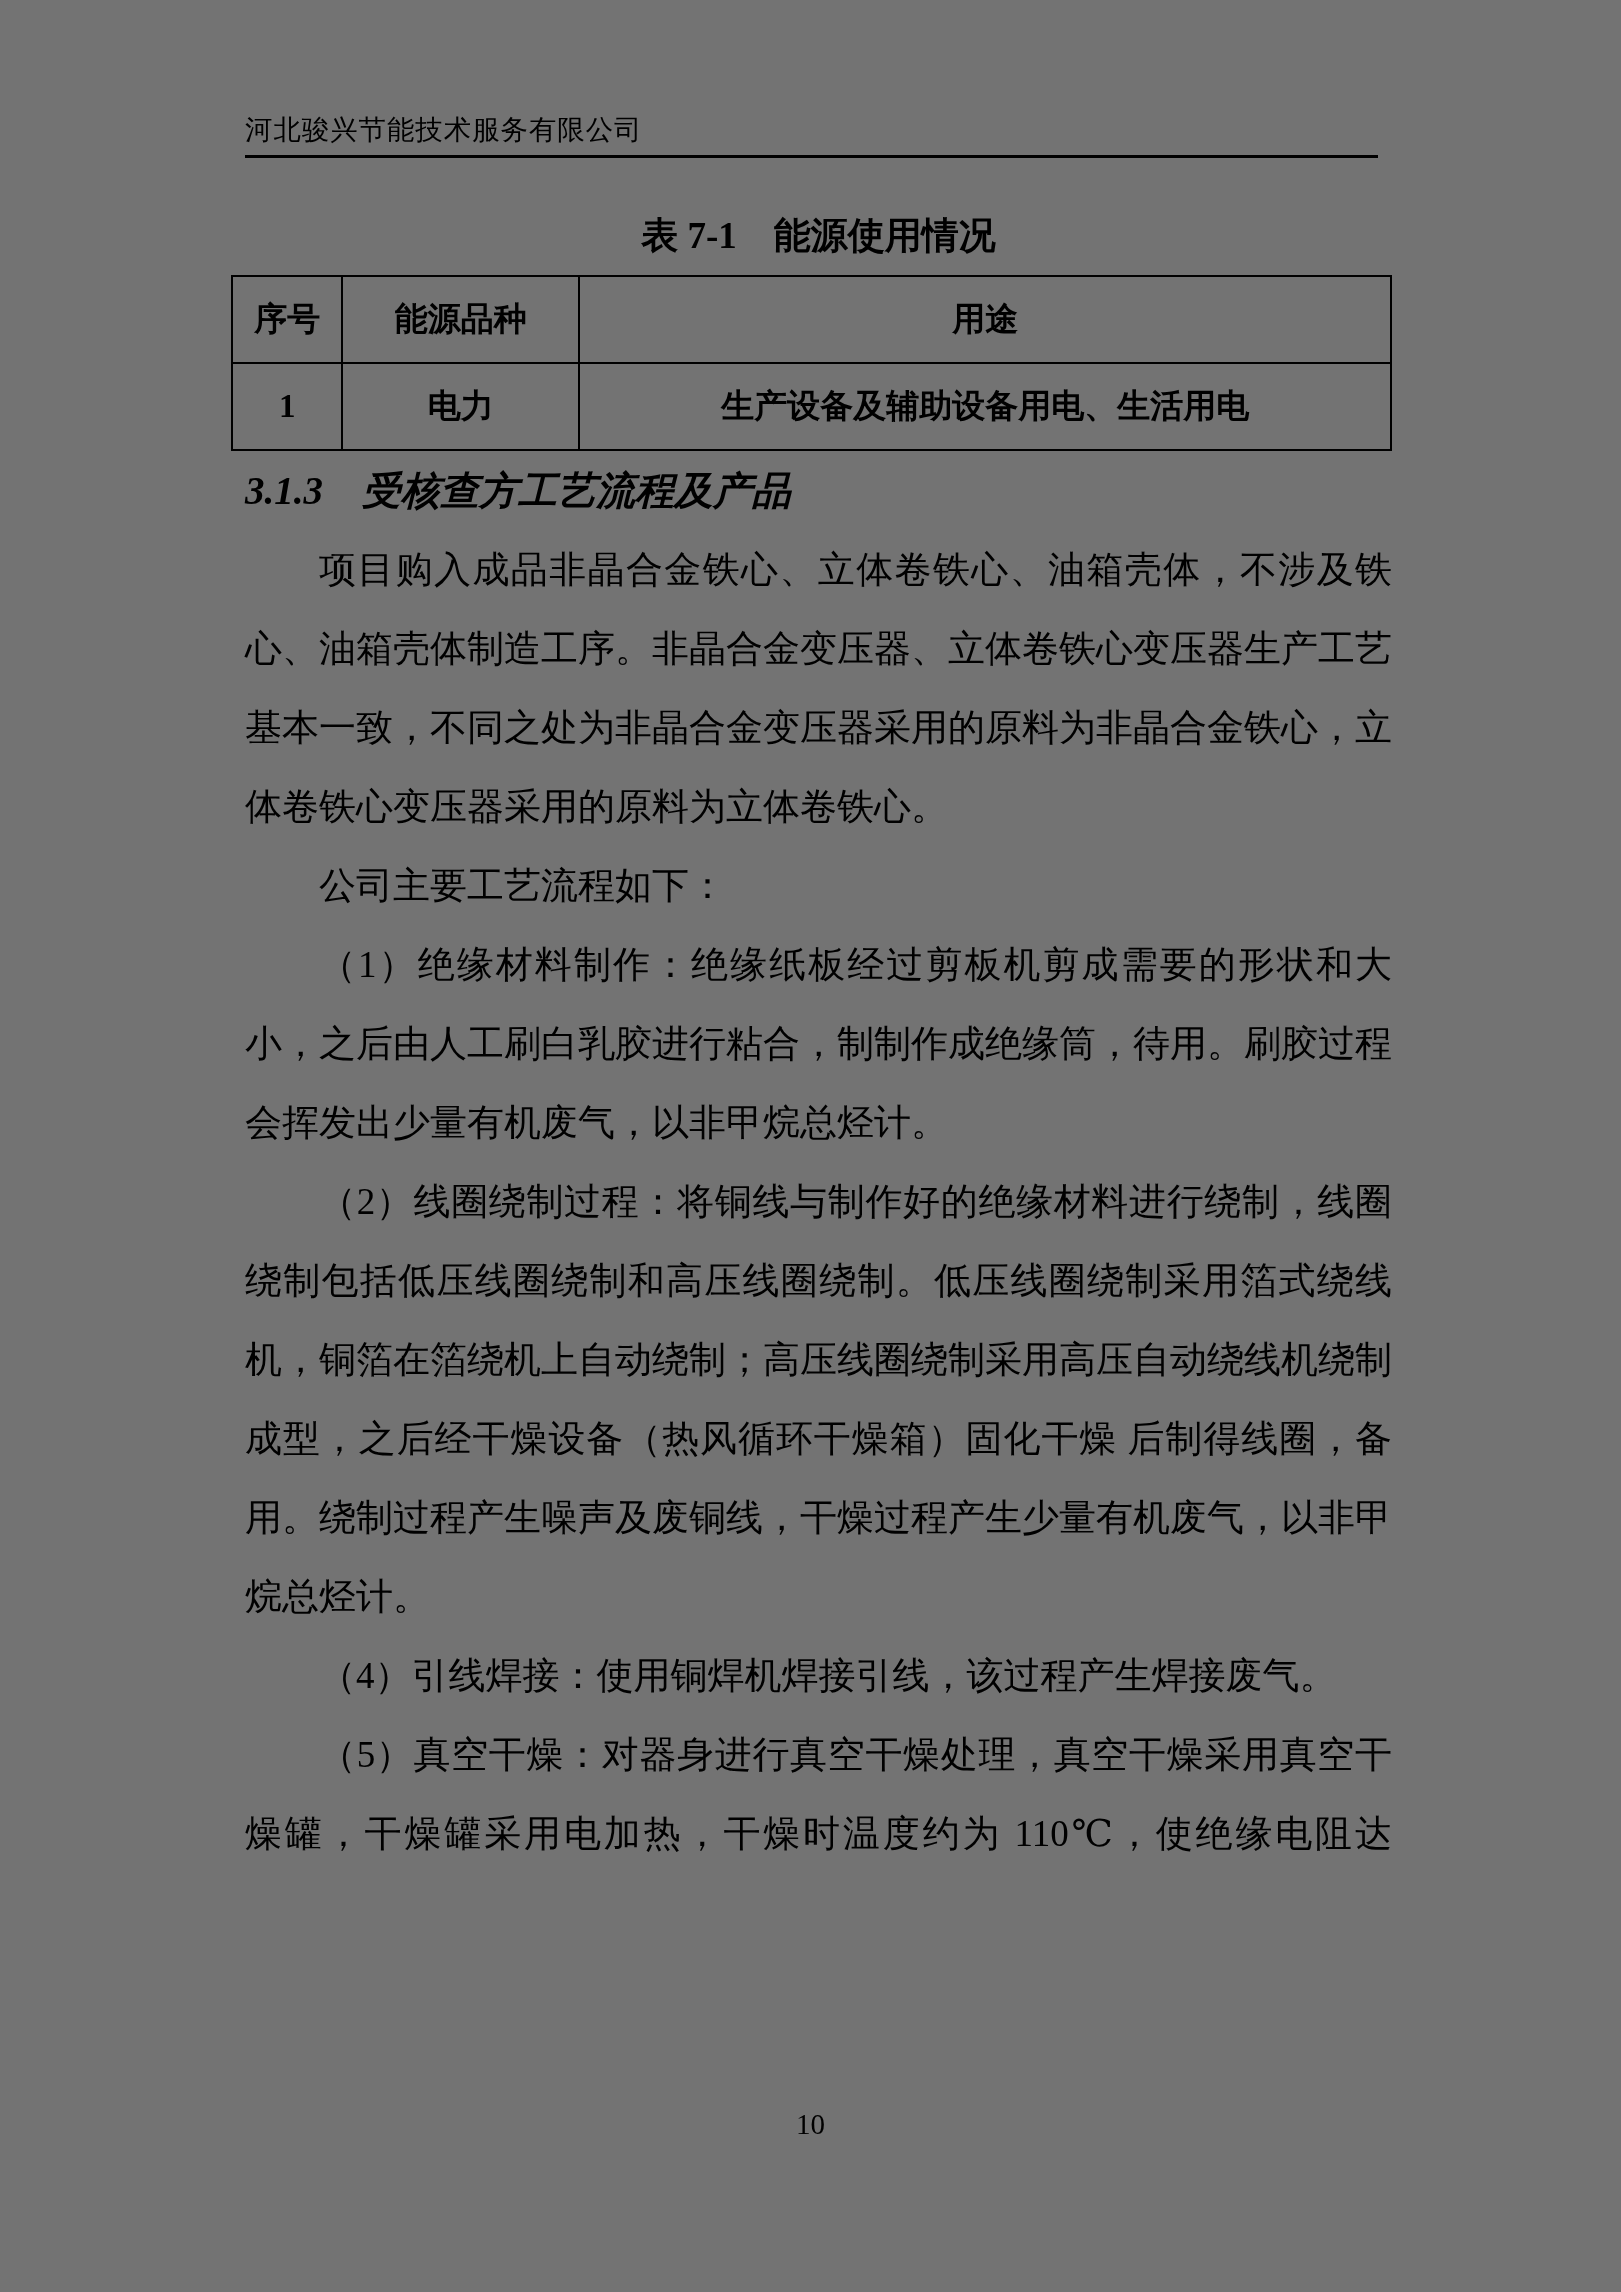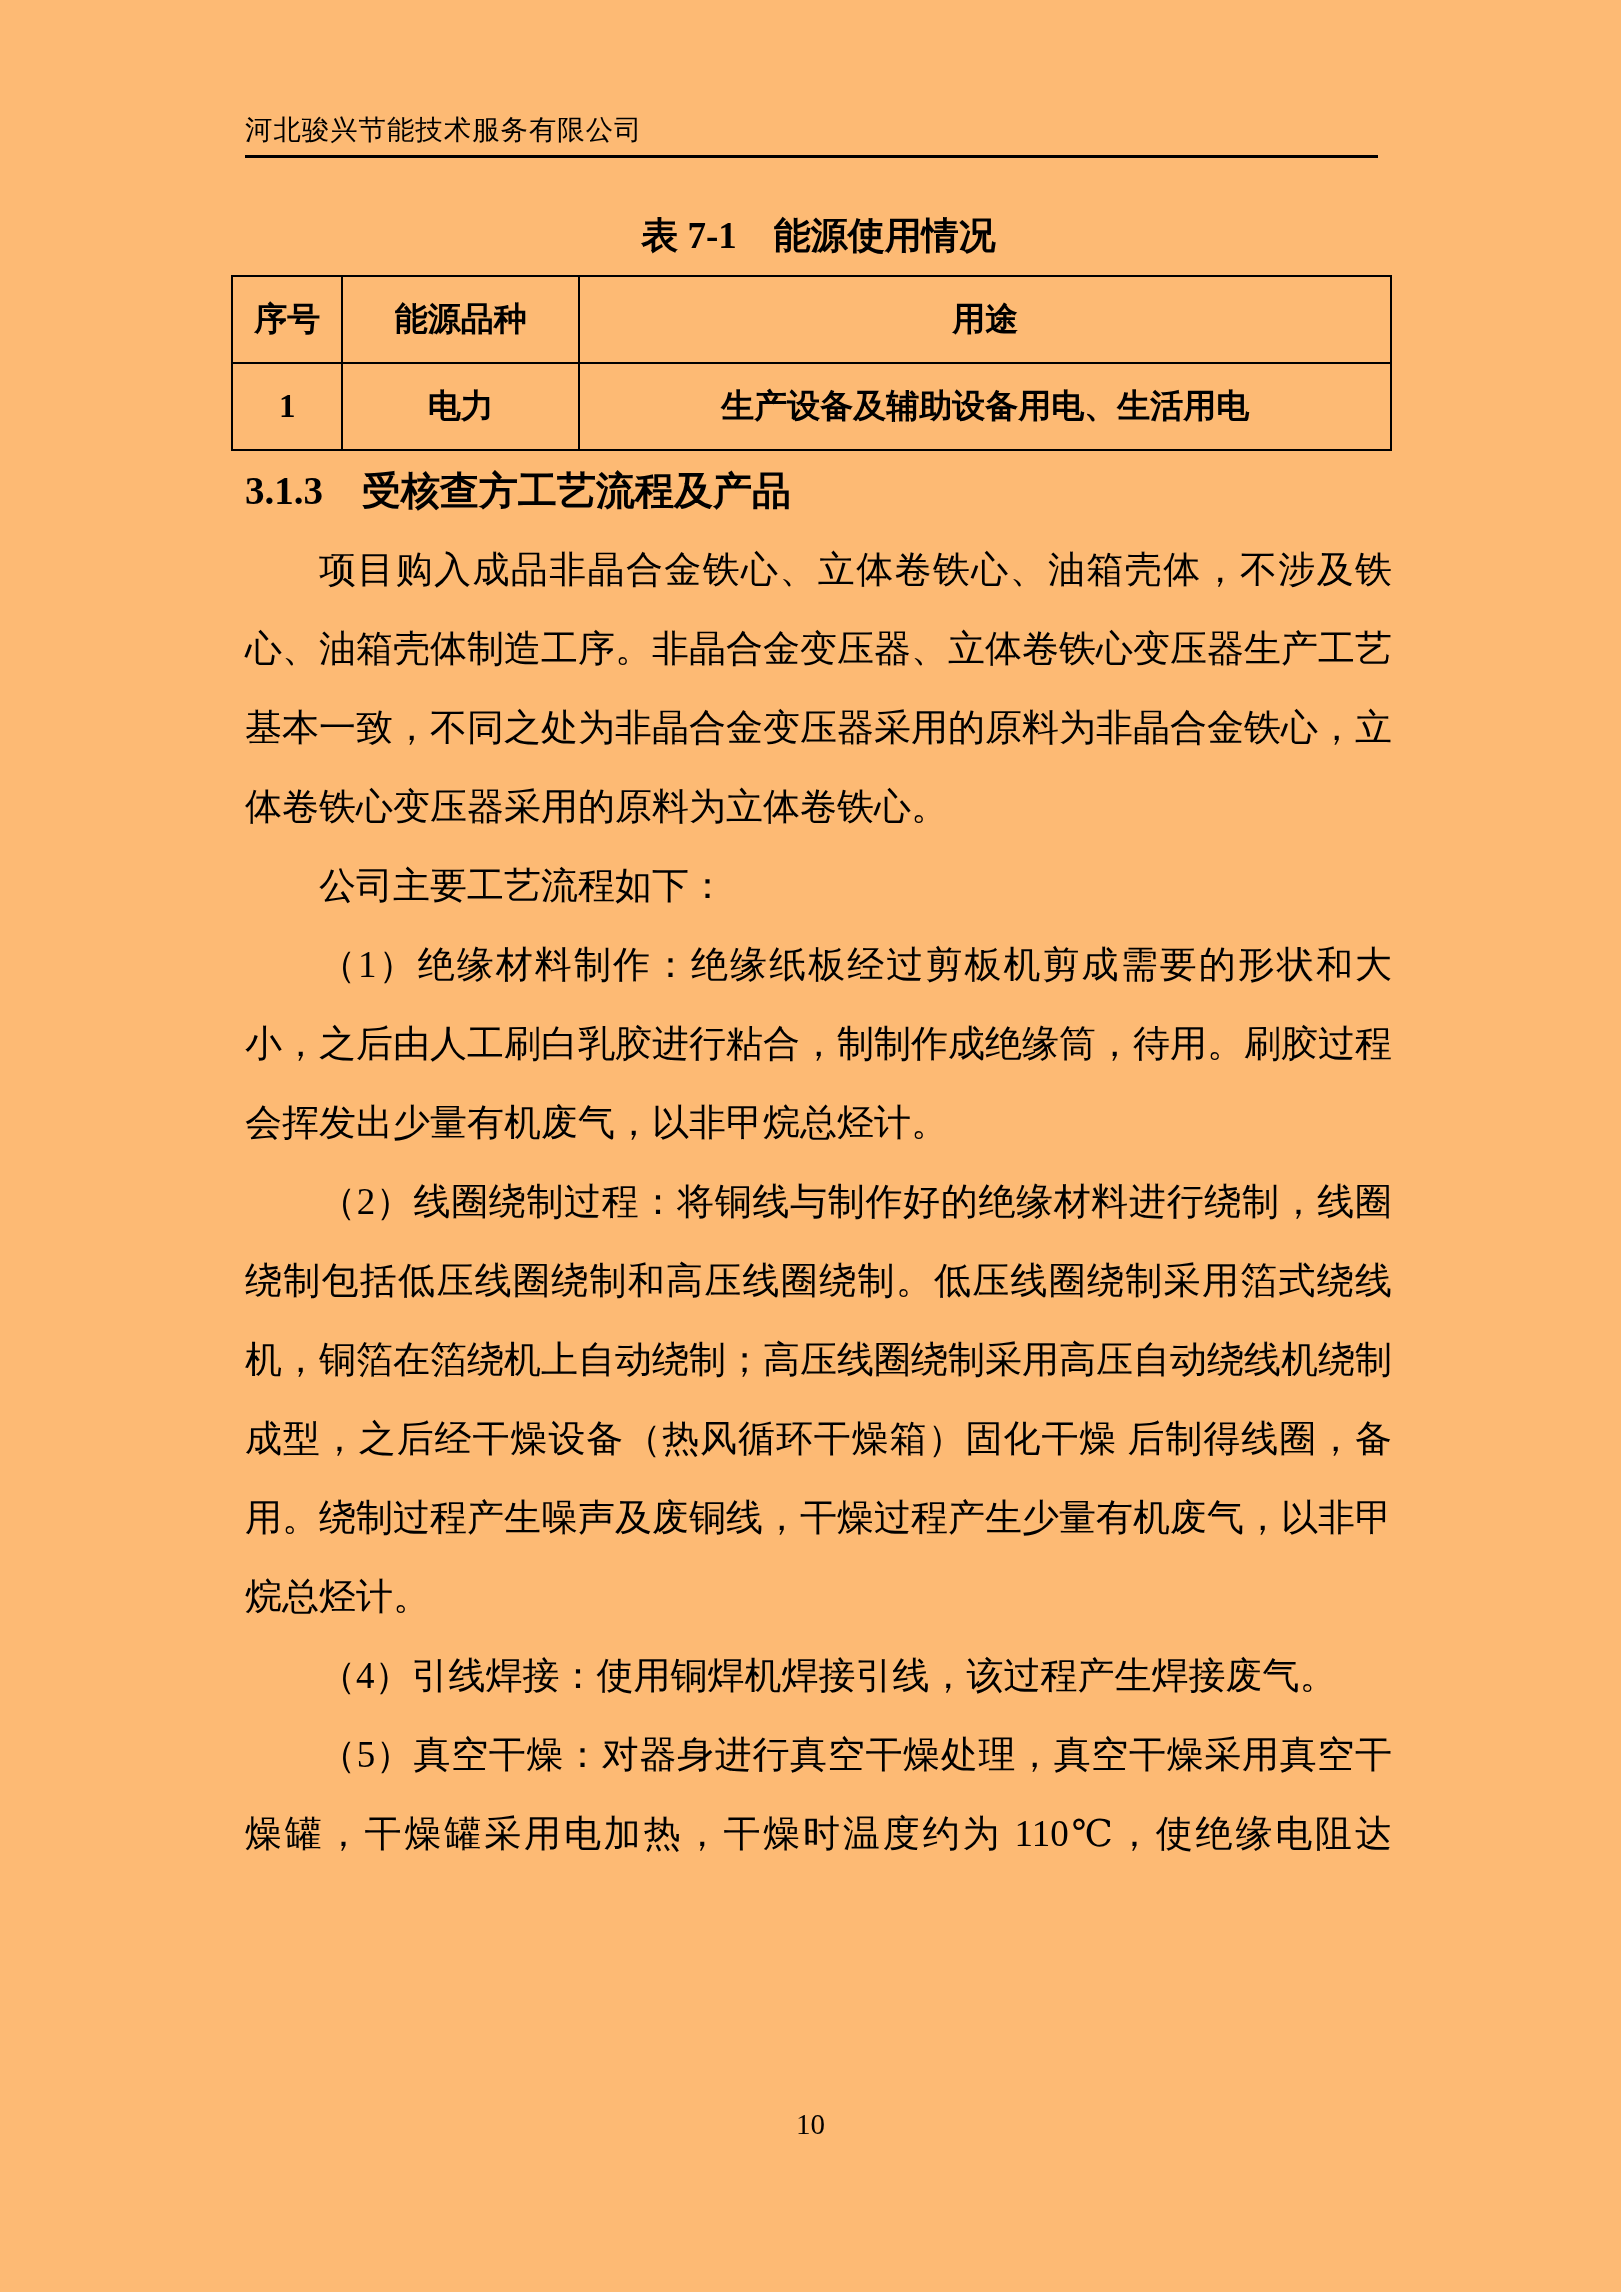--- a/index.html
+++ b/index.html
@@ -4,21 +4,21 @@
 <style>
   html, body {
     margin: 0;
     padding: 0;
     background: #ffffff;
   }
   .page {
     position: relative;
     width: 1621px;
     height: 2293px;
-    background: #fdba74;
+    background: #737373;
     color: #000000;
     font-family: "Liberation Serif", "DejaVu Serif", serif;
     overflow: hidden;
   }
   
   .page-header {
     position: absolute;
     left: 245px;
     top: 114px;
     width: 1133px;
@@ -70,20 +70,21 @@
     font-size: 33px;
     font-weight: bold;
     line-height: 1.1;
   }
   .section-heading {
     margin: 0;
     font-size: 39px;
     font-weight: bold;
     line-height: 79px;
     text-align: left;
+    font-style: italic;
   }
   
   .page-footer {
     position: absolute;
     left: 0;
     top: 2107px;
     width: 100%;
     text-align: center;
     font-size: 29px;
     line-height: 35px;

